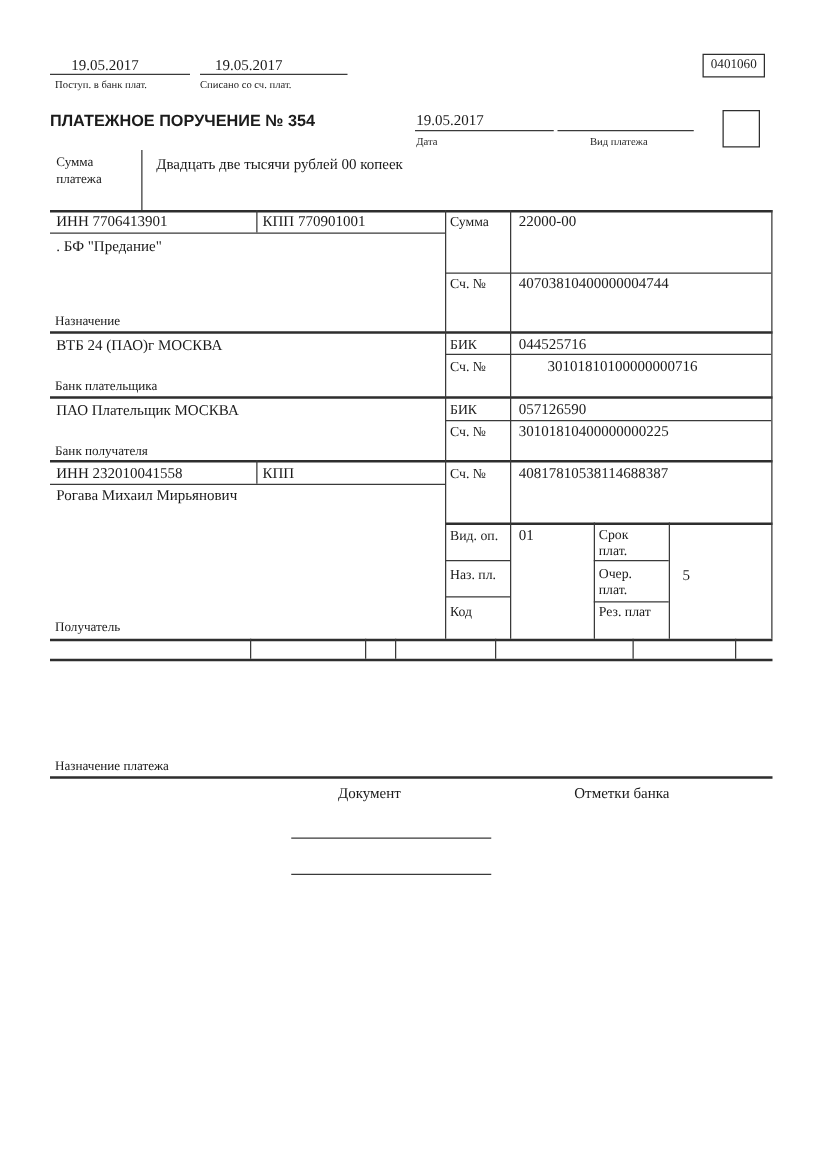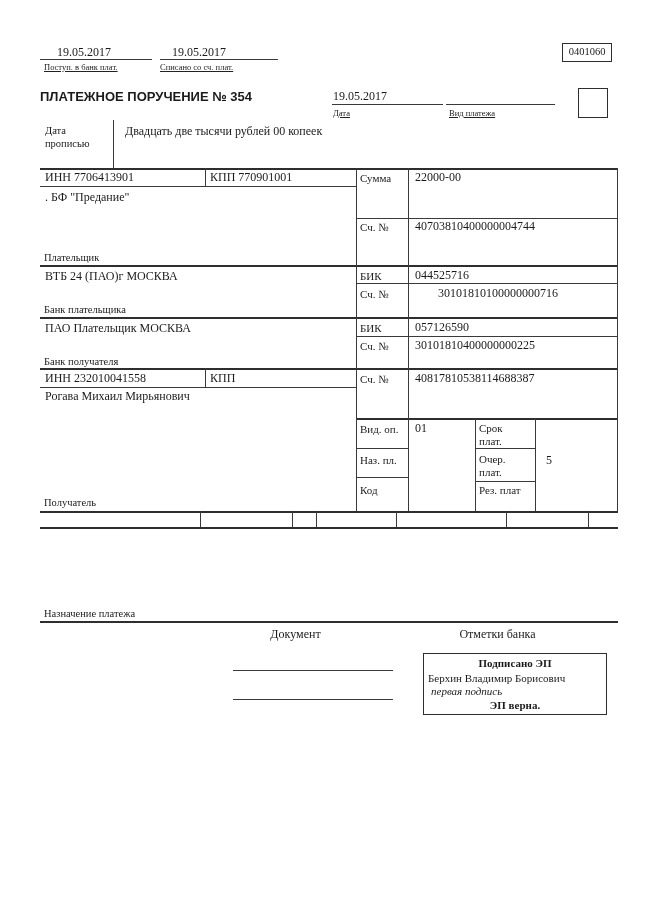--- a/index.html
+++ b/index.html
@@ -4,21 +4,21 @@
 <style>
   html,body{margin:0;padding:0;background:#ffffff;}
   .page{position:relative;width:660px;height:919px;background:#ffffff;overflow:hidden;
         font-family:"Liberation Serif",serif;color:#1b1b1b;}
   .hl{position:absolute;height:1px;background:#3a3a3a;}
   .hl2{position:absolute;height:2px;background:#2e2e2e;}
   .vl{position:absolute;width:1px;background:#3a3a3a;}
   .t12{position:absolute;font-size:12px;line-height:13px;white-space:nowrap;}
   .t11{position:absolute;font-size:11px;line-height:12px;white-space:nowrap;}
   .t10{position:absolute;font-size:10.5px;line-height:11.5px;}
-  .t8{position:absolute;font-size:8.5px;line-height:9px;white-space:nowrap;color:#222;text-decoration:underline;}
+  .t8{position:absolute;font-size:8.5px;line-height:9px;white-space:nowrap;color:#222;}
   .title{position:absolute;font-family:"Liberation Sans",sans-serif;font-weight:bold;
          font-size:13px;white-space:nowrap;text-align:right;}
   .wrap{white-space:normal;line-height:13px;}
   .codebox{position:absolute;left:562px;top:43px;width:50px;height:19px;box-sizing:border-box;
            border:1.5px solid #2e2e2e;text-align:center;font-size:10.5px;line-height:16px;}
   .vidbox{position:absolute;left:578px;top:88px;width:30px;height:30px;box-sizing:border-box;
           border:1.5px solid #2e2e2e;}
   .bluebox{position:absolute;left:42px;top:623px;width:190px;height:125px;box-sizing:border-box;
            border:1px solid #4747b3;color:#2626ad;font-size:11px;padding:2px 0 0 6px;overflow:hidden;}
   .bl{height:12.5px;line-height:12.5px;min-height:12.5px;white-space:nowrap;}
@@ -45,24 +45,24 @@
 
   <div class="codebox">
     <span>0401060</span>
   </div>
 
   <div class="title" style="left:40px;top:89px">ПЛАТЕЖНОЕ ПОРУЧЕНИЕ № 354</div>
   <div class="t12" style="left:333px;top:90px">19.05.2017</div>
   <div class="hl" style="left:332px;top:104px;width:111px"></div>
   <div class="t8" style="left:333px;top:109px">Дата</div>
   <div class="hl" style="left:446px;top:104px;width:109px"></div>
-  <div class="t8" style="left:449px;top:109px">Вид платежа</div>
+  <div class="t8" style="left:472px;top:109px">Вид платежа</div>
   <div class="vidbox"></div>
 
-  <div class="t10 wrap" style="left:45px;top:124px;width:62px">Дата прописью</div>
+  <div class="t10 wrap" style="left:45px;top:124px;width:62px">Сумма платежа</div>
   <div class="vl" style="left:113px;top:120px;height:48px"></div>
   <div class="t12" style="left:125px;top:125px">Двадцать две тысячи рублей 00 копеек</div>
 
   <div class="hl2" style="left:40px;top:168px;width:578px"></div>
   <div class="hl" style="left:40px;top:186px;width:316px"></div>
   <div class="hl" style="left:356px;top:218px;width:261px"></div>
   <div class="hl2" style="left:40px;top:265px;width:578px"></div>
   <div class="hl" style="left:356px;top:283px;width:261px"></div>
   <div class="hl2" style="left:40px;top:317px;width:578px"></div>
   <div class="hl" style="left:356px;top:336px;width:261px"></div>
@@ -91,21 +91,21 @@
   <div class="vl" style="left:506px;top:511px;height:16px"></div>
   <div class="vl" style="left:588px;top:511px;height:16px"></div>
 
   <div class="t12" style="left:45px;top:171px">ИНН 7706413901</div>
   <div class="t12" style="left:210px;top:171px">КПП 770901001</div>
   <div class="t11" style="left:360px;top:172px">Сумма</div>
   <div class="t12" style="left:415px;top:171px">22000-00</div>
   <div class="t12" style="left:45px;top:191px">. БФ "Предание"</div>
   <div class="t11" style="left:360px;top:221px">Сч. №</div>
   <div class="t12" style="left:415px;top:220px">40703810400000004744</div>
-  <div class="t10" style="left:44px;top:252px">Плательщик</div>
+  <div class="t10" style="left:44px;top:252px">Назначение</div>
 
   <div class="t12" style="left:45px;top:270px">ВТБ 24 (ПАО)г МОСКВА</div>
   <div class="t11" style="left:360px;top:270px">БИК</div>
   <div class="t12" style="left:415px;top:269px">044525716</div>
   <div class="t11" style="left:360px;top:288px">Сч. №</div>
   <div class="t12" style="left:438px;top:287px">30101810100000000716</div>
   <div class="t10" style="left:44px;top:304px">Банк плательщика</div>
 
   <div class="t12" style="left:45px;top:322px">ПАО Плательщик МОСКВА</div>
   <div class="t11" style="left:360px;top:322px">БИК</div>
@@ -133,20 +133,14 @@
   <div class="t10" style="left:44px;top:608px">Назначение платежа</div>
   <div class="hl2" style="left:40px;top:621px;width:578px"></div>
 
 
   <div class="t12 ctr" style="left:233px;top:628px;width:125px">Документ</div>
   <div class="t12 ctr" style="left:405px;top:628px;width:185px">Отметки банка</div>
 
   <div class="hl" style="left:233px;top:670px;width:160px"></div>
   <div class="hl" style="left:233px;top:699px;width:160px"></div>
 
-  <div class="stamp">
-    <div class="st-title">Подписано ЭП</div>
-    <div class="st-name">Берхин Владимир Борисович</div>
-    <div class="st-role">первая подпись</div>
-    <div class="st-verdict">ЭП верна.</div>
-  </div>
 
 </div>
 
 </body></html>

